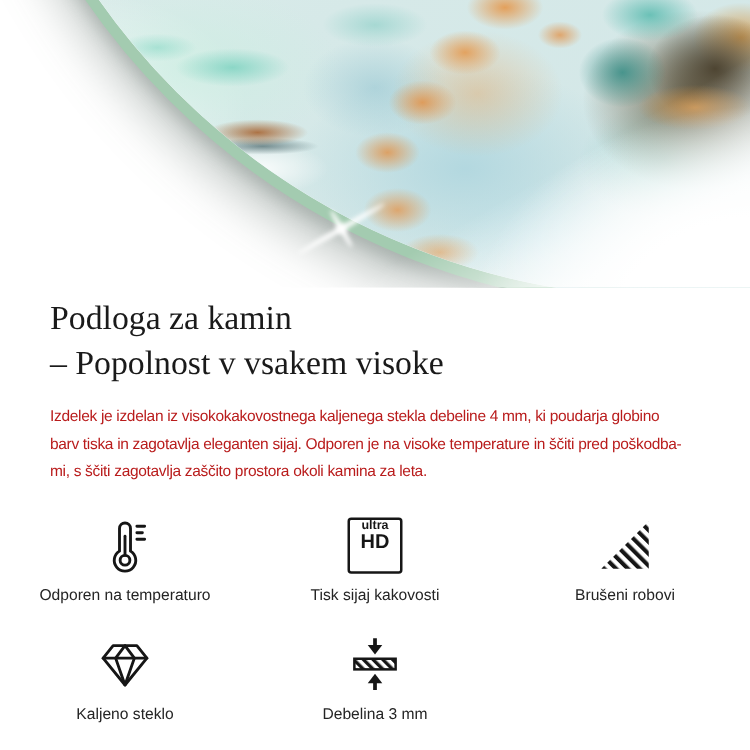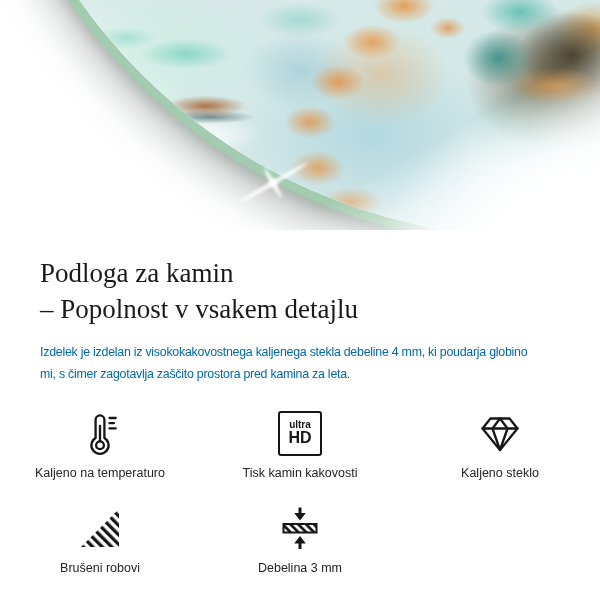--- a/index.html
+++ b/index.html
@@ -54,34 +54,34 @@
     background:
       radial-gradient(340px 260px at 102% 116%, #fff 36%, rgba(255,255,255,0) 70%),
       linear-gradient(150deg, rgba(255,255,255,0) 68%, rgba(255,255,255,.8) 86%);
   }
   .sparkle{position:absolute;left:227px;top:147px;width:92px;height:72px;pointer-events:none;}
   
   .content{position:relative;}
   .title{
     font-family:"Liberation Serif", serif;font-weight:400;
     font-size:27px;line-height:36px;color:#1a1a1a;
-    margin:25px 40px 0;
+    margin:6px 40px 0;
   }
   .title span{display:block;}
-  .desc{margin:14px 40px 0;font-size:12.4px;letter-spacing:-0.25px;line-height:22px;color:#0369a1;}
+  .desc{margin:14px 40px 0;font-size:12.4px;letter-spacing:-0.25px;line-height:22px;color:#b91c1c;}
   .desc span{display:block;white-space:nowrap;}
   
   .features{display:grid;grid-template-columns:repeat(3,200px);row-gap:24px;justify-content:center;margin-top:24px;}
   .feature{display:flex;flex-direction:column;align-items:center;}
   .ficon{height:48px;display:flex;align-items:center;justify-content:center;}
   .flabel{margin-top:9px;font-size:12.5px;color:#242424;}
   .ico{stroke:#161616;fill:none;stroke-width:2.3;stroke-linecap:round;stroke-linejoin:round;}
   .hd-box{
     width:40px;height:41px;border:2.6px solid #161616;border-radius:3px;
-    display:flex;flex-direction:column;align-items:center;justify-content:center;color:#161616;
+    display:flex;flex-direction:column;align-items:center;justify-content:flex-start;color:#161616;
   }
   .hd-top{font-size:10px;font-weight:700;line-height:1.05;}
   .hd-bottom{font-size:16px;font-weight:800;line-height:1;}
 </style>
 </head>
 <body>
 
 <div class="page">
 
   <div class="hero">
@@ -99,76 +99,77 @@
         <ellipse cx="46" cy="36" rx="40" ry="2.1" opacity="0.95"></ellipse>
         <ellipse cx="46" cy="36" rx="2.1" ry="17" opacity="0.95"></ellipse>
         <circle cx="46" cy="36" r="5" opacity="0.85"></circle>
       </g>
     </svg>
   </div>
 
   <section class="content">
     <h1 class="title">
       <span>Podloga za kamin</span>
-      <span>– Popolnost v vsakem detajlu</span>
+      <span>– Popolnost v vsakem visoke</span>
     </h1>
 
     <p class="desc">
       <span>Izdelek je izdelan iz visokokakovostnega kaljenega stekla debeline 4 mm, ki poudarja globino</span>
-      <span>mi, s čimer zagotavlja zaščito prostora pred kamina za leta.</span>
+      <span>barv tiska in zagotavlja eleganten sijaj. Odporen je na visoke temperature in ščiti pred poškodba-</span>
+      <span>mi, s ščiti zagotavlja zaščito prostora okoli kamina za leta.</span>
     </p>
 
     <div class="features">
 
       <div class="feature">
         <div class="ficon">
           <svg width="48" height="48" viewBox="0 0 48 48" class="ico">
             <path d="M19.6 28.9 L19.6 10.8 A4.4 4.4 0 0 1 28.4 10.8 L28.4 28.9 A8.6 8.6 0 1 1 19.6 28.9 Z"></path>
             <circle cx="24" cy="36.2" r="3.9"></circle>
             <line x1="24" y1="17" x2="24" y2="32.2"></line>
             <path d="M33.5 9 h6.2 M33.5 14.2 h4.4 M33.5 19.4 h6.2"></path>
           </svg>
         </div>
-        <div class="flabel">Kaljeno na temperaturo</div>
+        <div class="flabel">Odporen na temperaturo</div>
       </div>
 
       <div class="feature">
         <div class="ficon">
           <div class="hd-box">
             <div class="hd-top">ultra</div>
             <div class="hd-bottom">HD</div>
           </div>
         </div>
-        <div class="flabel">Tisk kamin kakovosti</div>
+        <div class="flabel">Tisk sijaj kakovosti</div>
       </div>
 
-
-      <div class="feature">
-        <div class="ficon">
-          <svg width="48" height="48" viewBox="0 0 48 48" class="ico" stroke-width="2.1">
-            <path d="M14.5 9.5 H33.5 L41.5 19.5 L24 41 L6.5 19.5 Z"></path>
-            <path d="M6.5 19.5 H41.5"></path>
-            <path d="M24 9.5 L16.5 19.5 L24 41 L31.5 19.5 Z"></path>
-          </svg>
-        </div>
-        <div class="flabel">Kaljeno steklo</div>
-      </div>
 
       <div class="feature">
         <div class="ficon">
           <svg width="48" height="48" viewBox="0 0 48 48">
             <defs>
               <pattern id="hatch45" width="6.7" height="6.7" patternUnits="userSpaceOnUse" patternTransform="rotate(-45)">
                 <rect width="3.3" height="6.7" fill="#161616"></rect>
               </pattern>
             </defs>
             <polygon points="5,43 43,5 43,43" fill="url(#hatch45)"></polygon>
           </svg>
         </div>
         <div class="flabel">Brušeni robovi</div>
+      </div>
+
+      <div class="feature">
+        <div class="ficon">
+          <svg width="48" height="48" viewBox="0 0 48 48" class="ico" stroke-width="2.1">
+            <path d="M14.5 9.5 H33.5 L41.5 19.5 L24 41 L6.5 19.5 Z"></path>
+            <path d="M6.5 19.5 H41.5"></path>
+            <path d="M24 9.5 L16.5 19.5 L24 41 L31.5 19.5 Z"></path>
+          </svg>
+        </div>
+        <div class="flabel">Kaljeno steklo</div>
       </div>
 
       <div class="feature">
         <div class="ficon">
           <svg width="48" height="48" viewBox="0 0 48 48">
             <defs>
               <pattern id="hatchbar" width="5.5" height="5.5" patternUnits="userSpaceOnUse" patternTransform="rotate(-45)">
                 <rect width="2.7" height="5.5" fill="#161616"></rect>
               </pattern>
             </defs>

